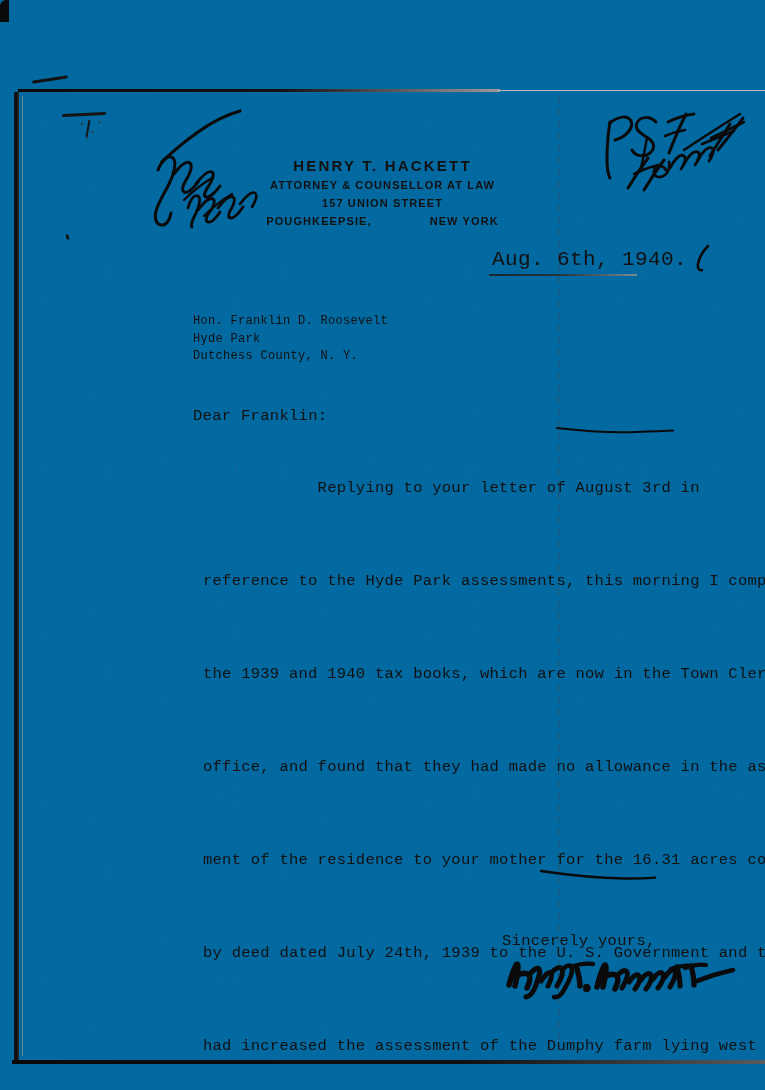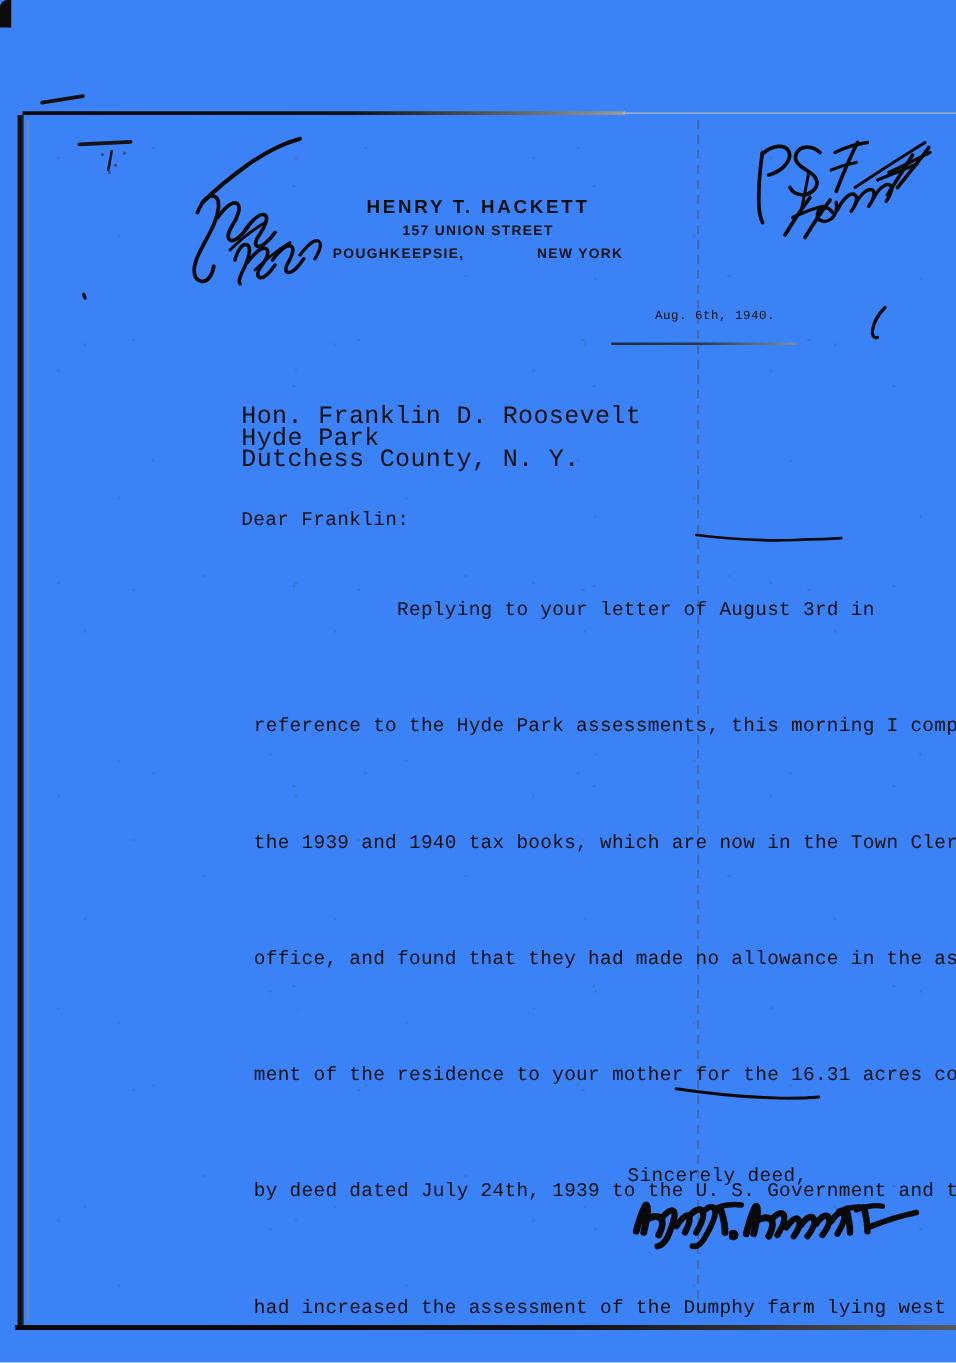--- a/index.html
+++ b/index.html
@@ -6,21 +6,21 @@
   html, body {
     margin: 0;
     padding: 0;
     background: #ffffff;
   }
 
   #scan {
     position: relative;
     width: 765px;
     height: 1090px;
-    background: #3b82f6;
+    background: #0369a1;
     overflow: hidden;
     font-family: "Liberation Mono", "DejaVu Sans Mono", monospace;
     color: #111111;
     -webkit-font-smoothing: none;
   }
 
   
   .sheet-edge {
     position: absolute;
     background: #0d0d0d;
@@ -167,45 +167,44 @@
     letter-spacing: 1.1px;
     margin-top: 7px;
   }
   .lh-city-row .gap {
     display: inline-block;
     width: 58px;
   }
 
   .date-line {
     position: absolute;
-    left: 524px;
+    left: 492px;
     top: 248px;
-    font-size: 10px;
+    font-size: 21px;
     letter-spacing: .4px;
     white-space: nowrap;
   }
   .date-underline {
     position: absolute;
     left: 489px;
     top: 274px;
     width: 148px;
     height: 2px;
     background: linear-gradient(to right, #1d1d1d 0%, #2a2a2a 48%, #8e8e8e 100%);
     opacity: .85;
   }
 
   .addressee {
     position: absolute;
     left: 193px;
     top: 313px;
-    font-size: 20px;
+    font-size: 12px;
     line-height: 17.5px;
     letter-spacing: .3px;
     white-space: pre;
-    margin-top: 12px;
   }
 
   .salutation {
     position: absolute;
     left: 193px;
     top: 376px;
     font-size: 15.5px;
     letter-spacing: .3px;
     white-space: nowrap;
     margin-top: 31px;
@@ -296,20 +295,21 @@
   <div class="corner-stroke-b"></div>
   <div class="corner-smudge"></div>
   <div class="corner-tick"></div>
   <div class="margin-dot"></div>
 
   <div class="speckle"></div>
   <div class="fold-crease"></div>
 
   <div class="letterhead">
     <div class="lh-name">HENRY T. HACKETT</div>
+    <div class="lh-line">ATTORNEY &amp; COUNSELLOR AT LAW</div>
     <div class="lh-line">157 UNION STREET</div>
     <div class="lh-city-row">
       <span>POUGHKEEPSIE,</span><span class="gap"></span><span>NEW YORK</span>
     </div>
   </div>
 
   <div class="date-line">Aug. 6th, 1940.</div>
   <div class="date-underline"></div>
 
   <div class="addressee">Hon. Franklin D. Roosevelt
@@ -429,15 +429,15 @@
       <path d="M148 24 C 152 18, 156 16, 158 19 C 160 23, 156 29, 153 33" stroke-width="5.0"></path>
       <path d="M160 22 C 164 16, 168 13, 170 16 C 172 20, 168 27, 165 32" stroke-width="5.0"></path>
       <path d="M172 12 C 174 19, 175 26, 175 31" stroke-width="5.2"></path>
       <path d="M166 14 C 174 11, 182 10, 188 11" stroke-width="4.4"></path>
       <path d="M186 11 C 188 18, 189 25, 189 30" stroke-width="5.2"></path>
       <path d="M180 13 C 188 10, 196 9, 201 10" stroke-width="4.2"></path>
       <path d="M192 26 C 202 22, 214 18, 228 15" stroke-width="4.6"></path>
     </svg>
   </div>
 
-  <div class="closing">Sincerely deed,</div>
+  <div class="closing">Sincerely yours,</div>
 
 </div>
 
 </body></html>

